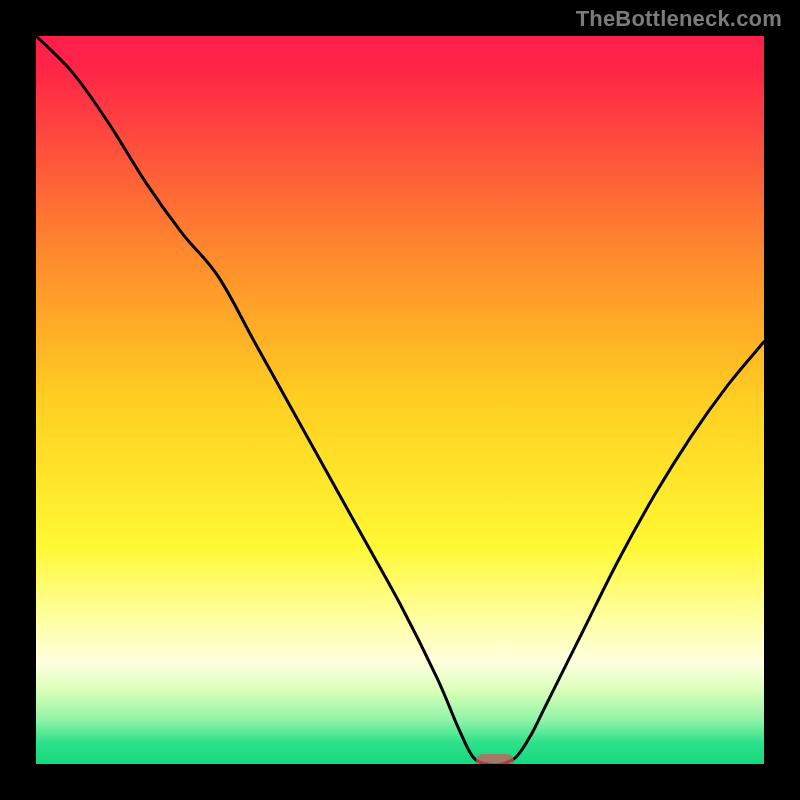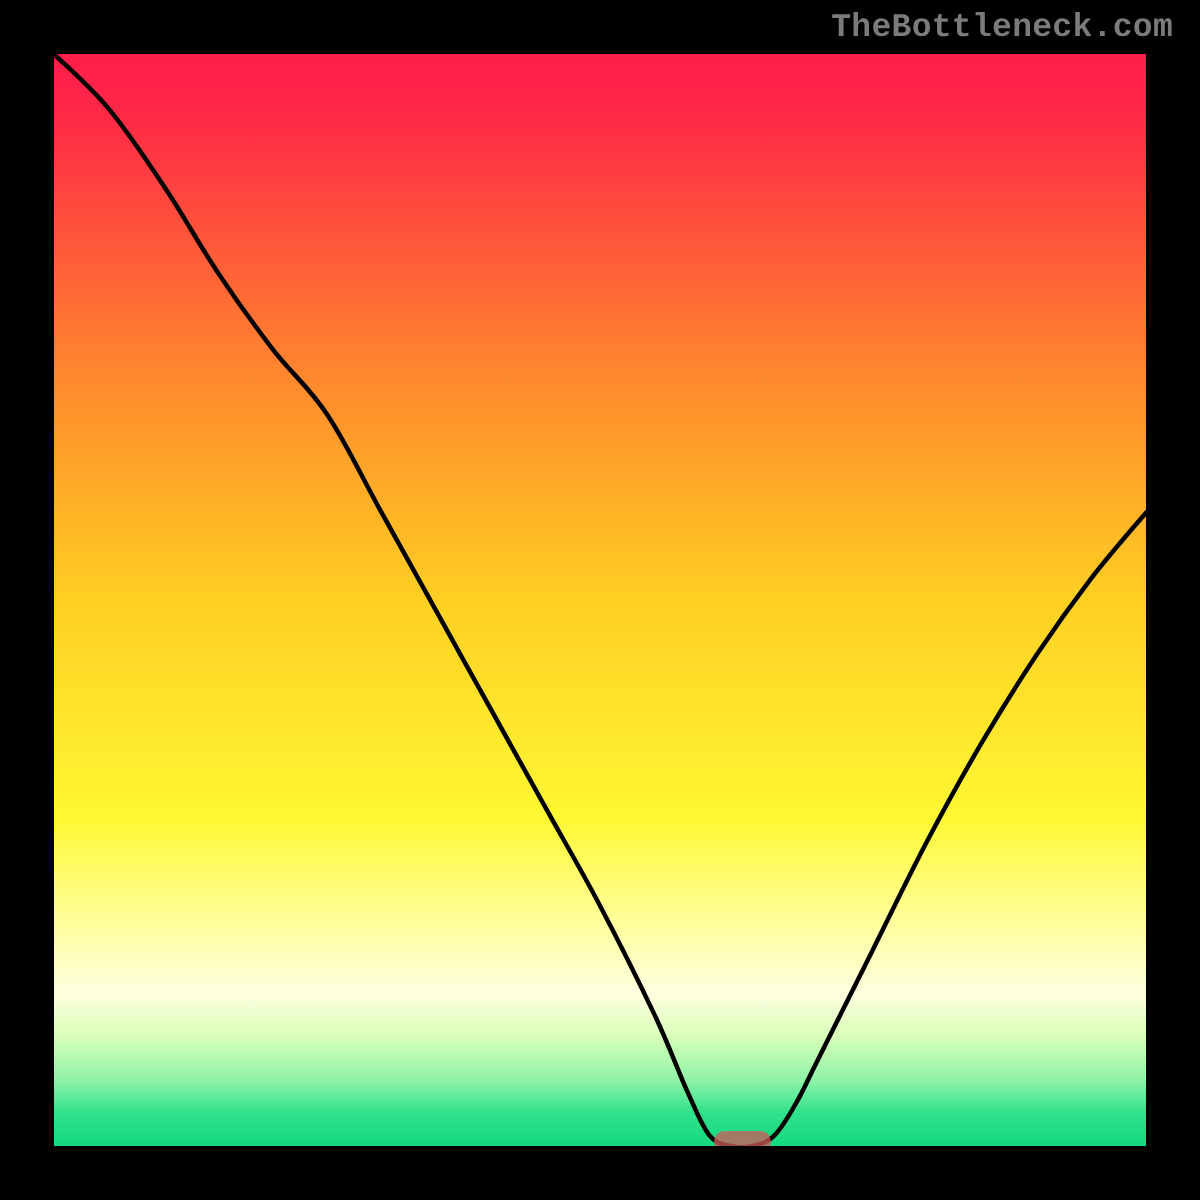--- a/index.html
+++ b/index.html
@@ -9,21 +9,20 @@
     height: 800px;
     background: #000;
     overflow: hidden;
     font-family: Arial, Helvetica, sans-serif;
   }
   .frame {
     position: relative;
     width: 800px;
     height: 800px;
     background: #000;
-    font-family: Liberation Mono, monospace;
   }
   .attribution {
     position: absolute;
     top: 6px;
     right: 18px;
     color: #7b7b7b;
     font-size: 22px;
     font-weight: 600;
     letter-spacing: 0.2px;
   }

